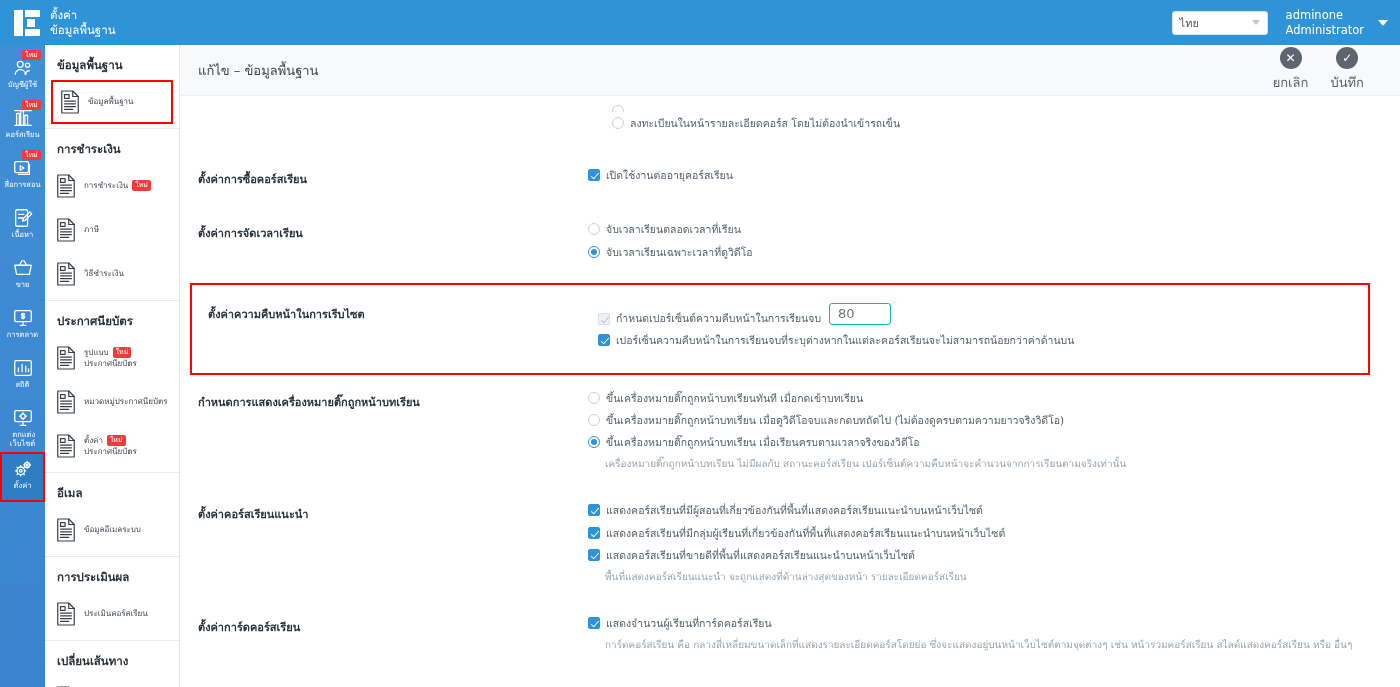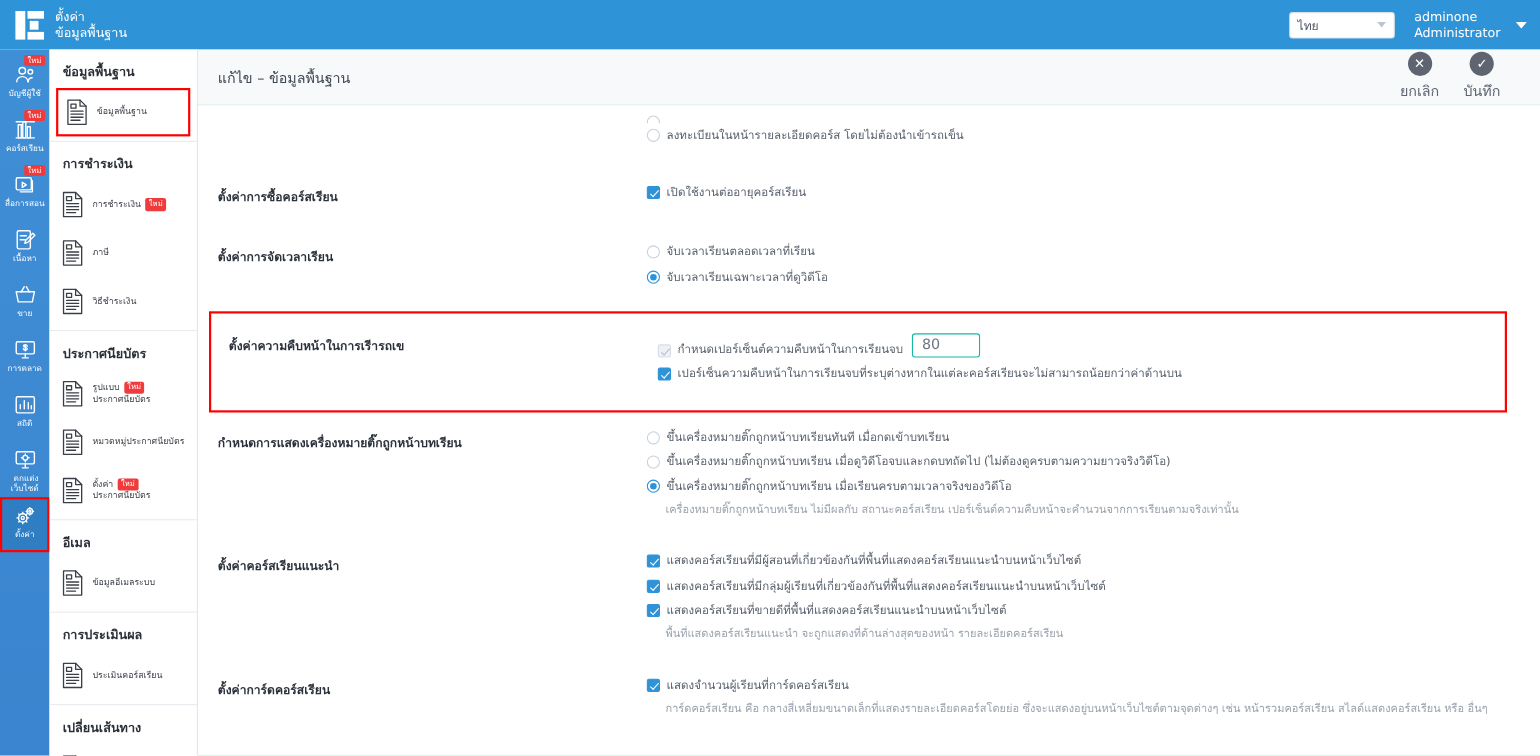--- a/index.html
+++ b/index.html
@@ -459,21 +459,21 @@
           <div class="lbl">ยกเลิก</div>
         </div>
         <div class="head-btn">
           <div class="circ">✓</div>
           <div class="lbl">บันทึก</div>
         </div>
       </div>
     </div>
 
     <div class="form-card" id="formcard">
-        <div class="row" style="padding-top: 6px; padding-bottom: 14px;">
+        <div class="row" style="padding-top: 6px; padding-bottom: 14px; gap: 24px;">
           <div class="row-label"></div>
   <div class="row-fields">
     <div style="height:10px;overflow:hidden;margin-bottom:4px;">
       <span class="rd" style="display:inline-block;"></span>
     </div>
     <div class="opt">
       <span class="rd"></span>
               <span class="opt-text">ลงทะเบียนในหน้ารายละเอียดคอร์ส โดยไม่ต้องนำเข้ารถเข็น</span>
     </div>
   </div>
@@ -494,21 +494,21 @@
       <span class="rd"></span>
               <span class="opt-text">จับเวลาเรียนตลอดเวลาที่เรียน</span>
     </div>
             <div class="opt">
       <span class="rd on"></span>
               <span class="opt-text">จับเวลาเรียนเฉพาะเวลาที่ดูวิดีโอ</span>
     </div>
           </div>
         </div>
         <div class="row" style="padding-top: 20px; padding-bottom: 20px; outline: rgb(255, 0, 0) solid 2px; outline-offset: -2px; margin-left: 10px; margin-right: 30px;">
-          <div class="row-label">ตั้งค่าความคืบหน้าในการเรีารถเข</div>
+          <div class="row-label">ตั้งค่าความคืบหน้าในการเรีบไซต</div>
     <div class="row-fields">
             <div class="inline-row">
       <span class="cb on disabled"></span>
               <span class="opt-text">กำหนดเปอร์เซ็นต์ความคืบหน้าในการเรียนจบ</span>
               <input class="num-input" type="text" value="80" style="">
     </div>
             <div class="opt">
       <span class="cb on"></span>
               <span class="opt-text">เปอร์เซ็นความคืบหน้าในการเรียนจบที่ระบุต่างหากในแต่ละคอร์สเรียนจะไม่สามารถน้อยกว่าค่าด้านบน</span>
     </div>

